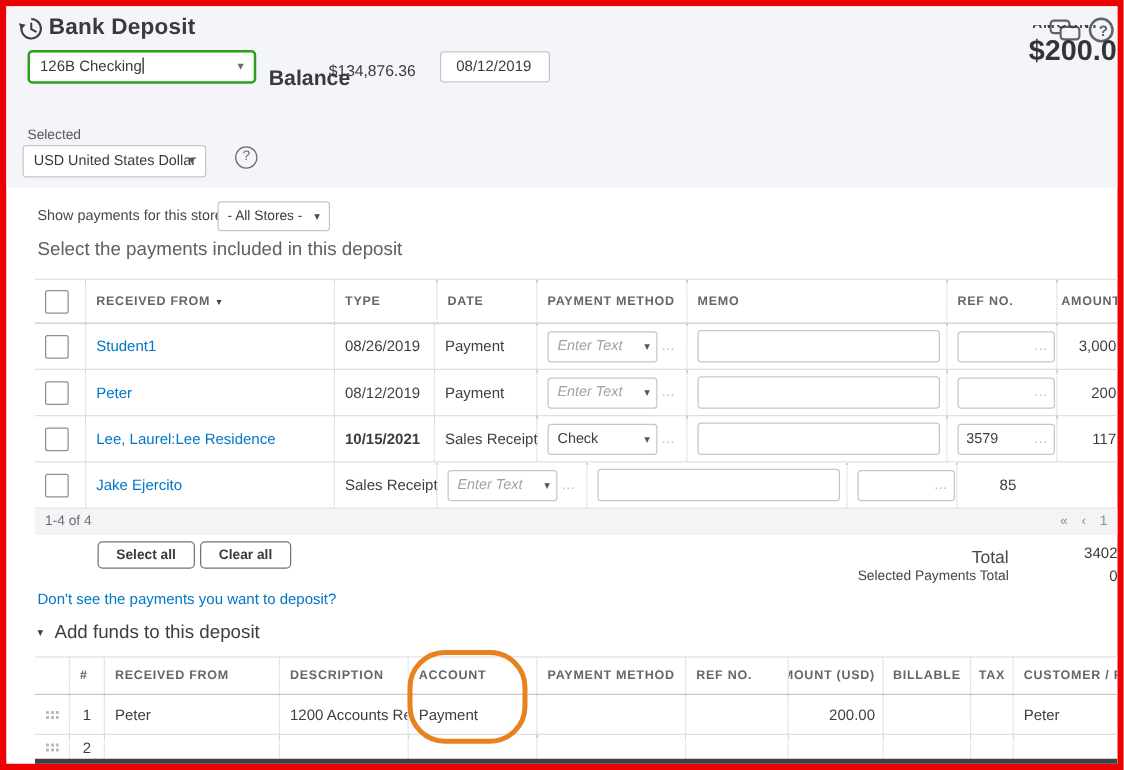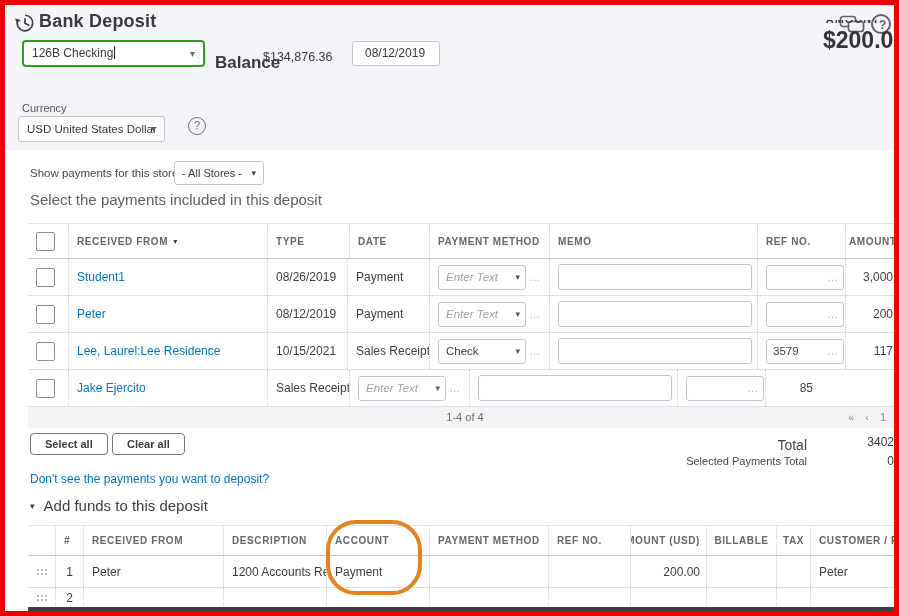--- a/index.html
+++ b/index.html
@@ -54,24 +54,24 @@
   .dots{font-size:11px;color:#b6b9be;margin-left:3px;letter-spacing:1px;}
   .memoinput{width:194px;height:26px;box-sizing:border-box;border:1px solid #c3c7cc;border-radius:3px;font-size:12px;
              padding:0 6px;font-family:inherit;color:#3c3e43;}
   .refbox{width:78px;height:25px;box-sizing:border-box;border:1px solid #c3c7cc;border-radius:3px;background:#fff;
           display:flex;align-items:center;}
   .refinput{border:none;outline:none;width:44px;margin-left:6px;font-size:11.5px;font-family:inherit;color:#3c3e43;
             background:transparent;padding:0;}
   .rdots{font-size:11px;color:#b6b9be;margin-left:auto;margin-right:5px;}
   .amtcell{justify-content:flex-end;padding-right:92px;}
   .pfoot{position:absolute;left:23px;top:402px;width:866px;height:21px;background:#f4f4f6;font-size:11px;color:#6b6c72;
-         line-height:21px;padding-left:8px;box-sizing:border-box;text-align:center;}
+         line-height:21px;padding-left:8px;box-sizing:border-box;}
   .pfoot-controls{position:absolute;right:8px;top:0;display:flex;gap:11px;color:#8a8d92;font-size:11px;line-height:21px;}
   .btn{position:absolute;top:428px;height:22px;box-sizing:border-box;border:1px solid #70737a;border-radius:4px;background:#fff;
-       font-size:11px;font-weight:bold;color:#393a3d;padding:0 14px;line-height:19px;font-family:inherit;}
+       font-size:11px;font-weight:bold;color:#393a3d;padding:0 14px;line-height:19px;font-family:inherit;margin-left:48px;}
   #btn-select-all{left:25px;} #btn-clear-all{left:107px;}
   .tot-label{position:absolute;top:432px;left:602px;width:200px;text-align:right;font-size:14px;color:#45474c;}
   .tot-value{position:absolute;top:430px;left:749px;width:140px;text-align:right;font-size:12px;}
   .sel-label{position:absolute;top:450px;left:602px;width:200px;text-align:right;font-size:11px;color:#45474c;}
   .sel-value{position:absolute;top:449px;left:749px;width:140px;text-align:right;font-size:12px;}
   .missing-link{position:absolute;left:25px;top:467px;font-size:12px;color:#0077c5;text-decoration:none;}
   .af-heading{position:absolute;left:25px;top:492px;font-size:15px;color:#3c3e43;margin:0;display:flex;align-items:center;
               gap:9px;font-weight:normal;}
   .af-caret{font-size:9px;color:#3c3e43;}
   #addfunds-table{position:absolute;left:23px;top:520px;width:952px;}
@@ -117,21 +117,21 @@
   </div>
   <span class="bal-label">Balance</span>
   <span class="bal-value">$134,876.36</span>
   <div class="datebox">08/12/2019</div>
 
   <div class="amt-sliver">
       <span>AMOUNT</span>
     </div>
   <div class="big-amt">$200.00</div>
 
-  <div class="cur-label">Currency</div>
+  <div class="cur-label">Selected</div>
   <div class="cur-select">
     <span>USD United States Dollar</span>
     <span class="caret">▾</span>
   </div>
   <div class="cur-help">?</div>
 
   <span class="store-label">Show payments for this store:</span>
   <div class="store-select">
     <span>- All Stores -</span>
     <span class="caret">▾</span>
@@ -233,21 +233,21 @@
           <span class="ptext">200</span>
         </div>
       </div>
       <div class="prow pbody">
         <div class="pcell" style="width: 40px;">
           <div class="chk"></div>
         </div>
         <div class="pcell dl" style="width: 199px;">
           <a class="plink" href="#">Lee, Laurel:Lee Residence</a>
         </div>
-        <div class="pcell dl" style="width: 80px;">
+        <div class="pcell dl" style="width: 80px; font-weight: bold;">
           <span class="ptext">10/15/2021</span>
         </div>
         <div class="pcell dl" style="width: 82px;">
           <span class="ptext">Sales Receipt</span>
         </div>
         <div class="pcell dl" style="width: 120px;">
           <div class="cbox">
             <input class="cinput" placeholder="Enter Text" value="Check" style="">
             <span class="ccaret">▾</span>
           </div>

